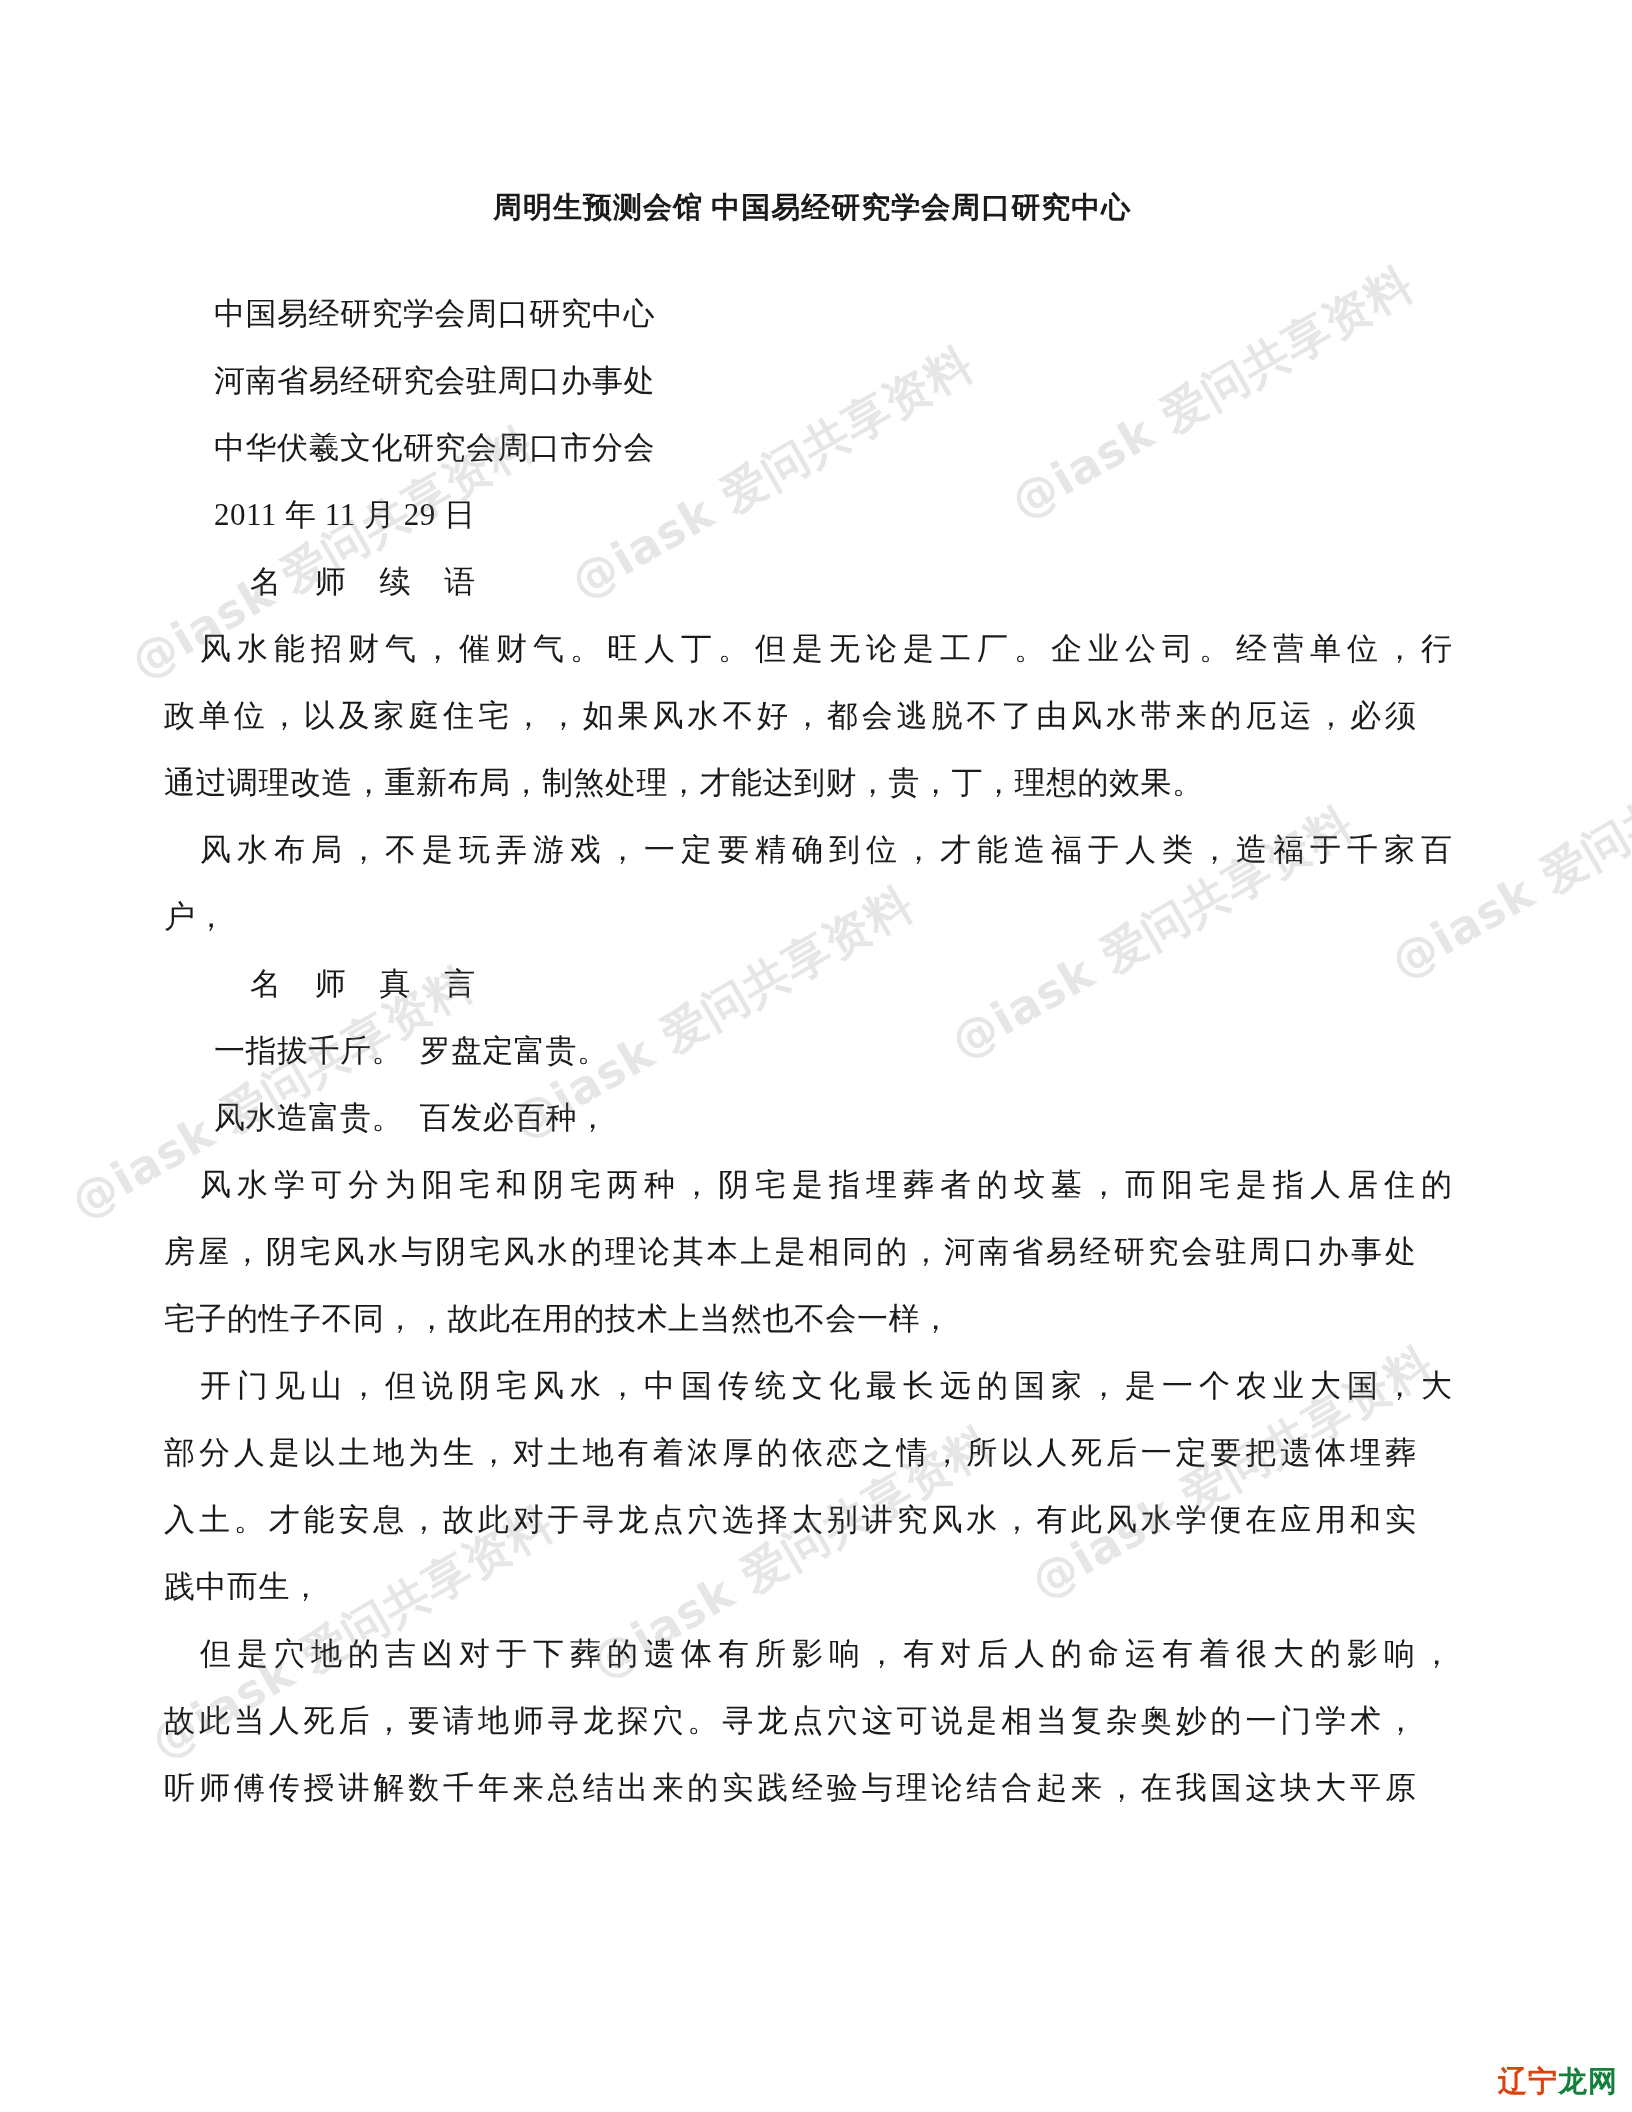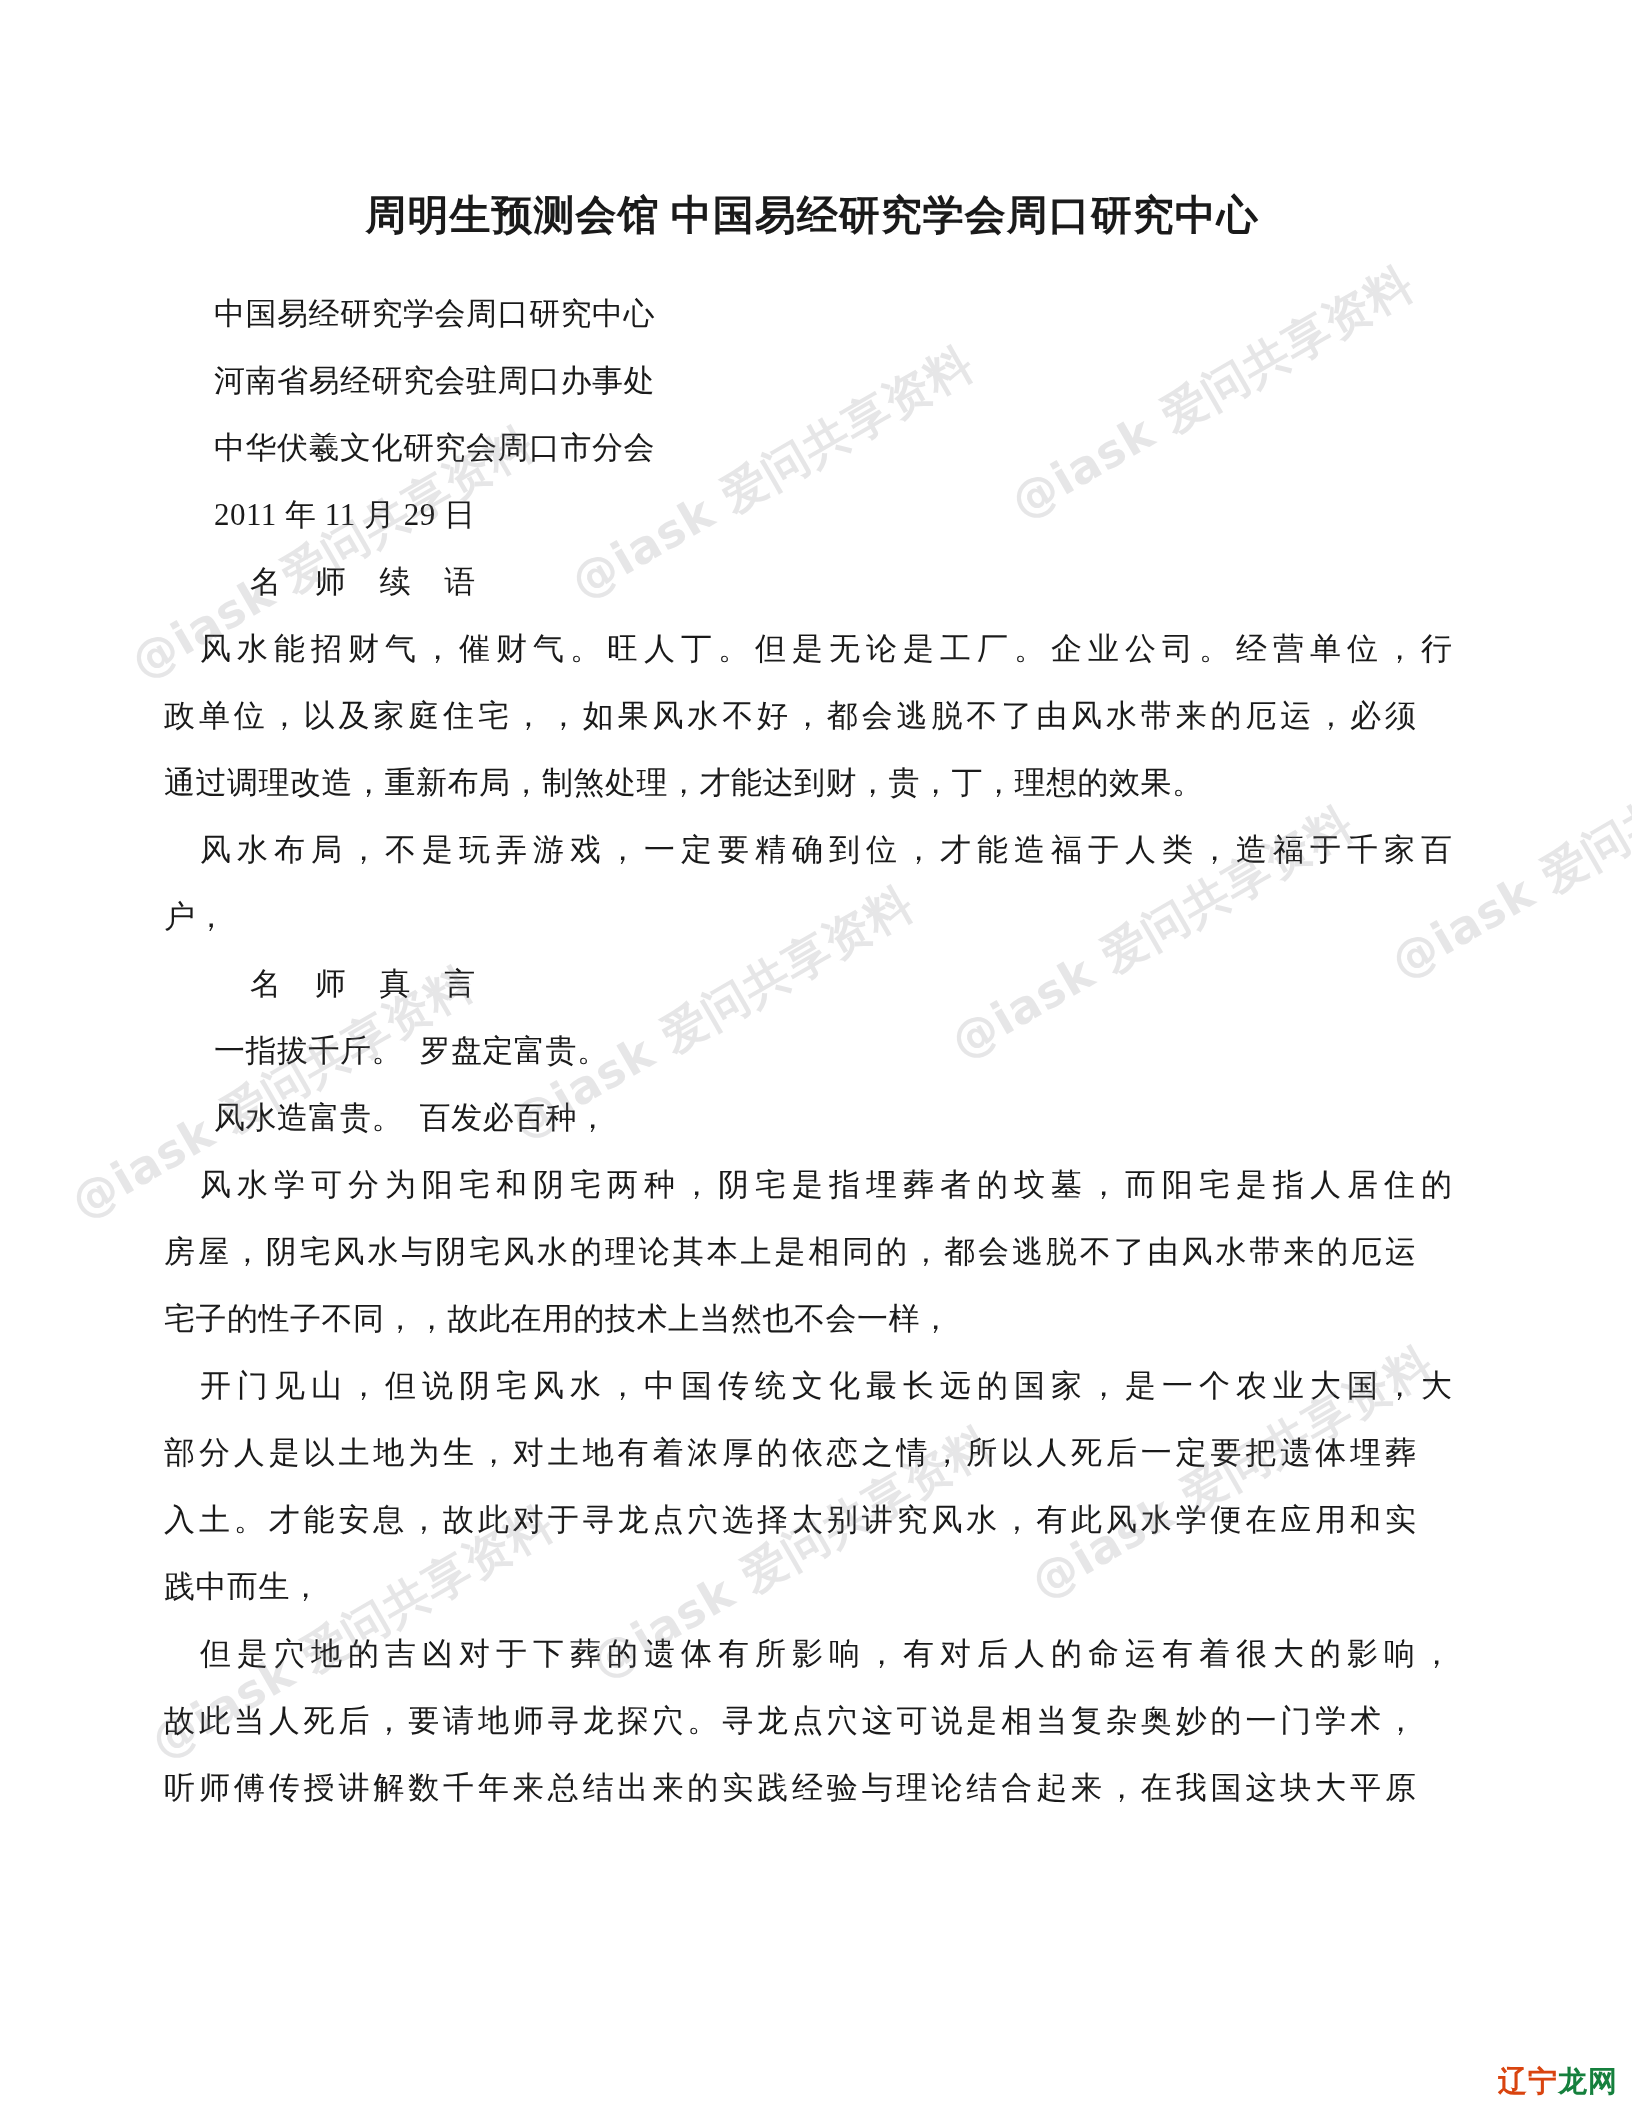--- a/index.html
+++ b/index.html
@@ -46,21 +46,21 @@
     height: 2112px;
     box-sizing: border-box;
     padding: 0;
   }
 
   #doc-title {
     position: absolute;
     left: 0; top: 188px;
     width: 1624px;
     text-align: center;
-    font-size: 41px;
+    font-size: 29px;
     font-weight: bold;
     letter-spacing: 1px;
     font-family: "Liberation Serif", "DejaVu Serif", serif;
   }
 
   #content {
     position: absolute;
     left: 214px;
     top: 280px;
     width: 1202px;
@@ -148,21 +148,21 @@
 
     <div class="ln just hang indent2">风水布局，不是玩弄游戏，一定要精确到位，才能造福于人类，造福于千家百</div>
     <div class="ln hang">户，</div>
 
     <div class="ln indent2 spaced">名 师 真 言</div>
 
     <div class="ln">一指拔千斤。  罗盘定富贵。</div>
     <div class="ln">风水造富贵。  百发必百种，</div>
 
     <div class="ln just hang indent2">风水学可分为阳宅和阴宅两种，阴宅是指埋葬者的坟墓，而阳宅是指人居住的</div>
-    <div class="ln just hang">房屋，阴宅风水与阴宅风水的理论其本上是相同的，都会逃脱不了由风水带来的厄运</div>
+    <div class="ln just hang">房屋，阴宅风水与阴宅风水的理论其本上是相同的，河南省易经研究会驻周口办事处</div>
     <div class="ln hang">宅子的性子不同，，故此在用的技术上当然也不会一样，</div>
 
     <div class="ln just hang indent2">开门见山，但说阴宅风水，中国传统文化最长远的国家，是一个农业大国，大</div>
     <div class="ln just hang">部分人是以土地为生，对土地有着浓厚的依恋之情，所以人死后一定要把遗体埋葬</div>
     <div class="ln just hang">入土。才能安息，故此对于寻龙点穴选择太别讲究风水，有此风水学便在应用和实</div>
     <div class="ln hang">践中而生，</div>
 
     <div class="ln just hang indent2">但是穴地的吉凶对于下葬的遗体有所影响，有对后人的命运有着很大的影响，</div>
     <div class="ln just hang">故此当人死后，要请地师寻龙探穴。寻龙点穴这可说是相当复杂奥妙的一门学术，</div>
     <div class="ln just hang">听师傅传授讲解数千年来总结出来的实践经验与理论结合起来，在我国这块大平原</div>

